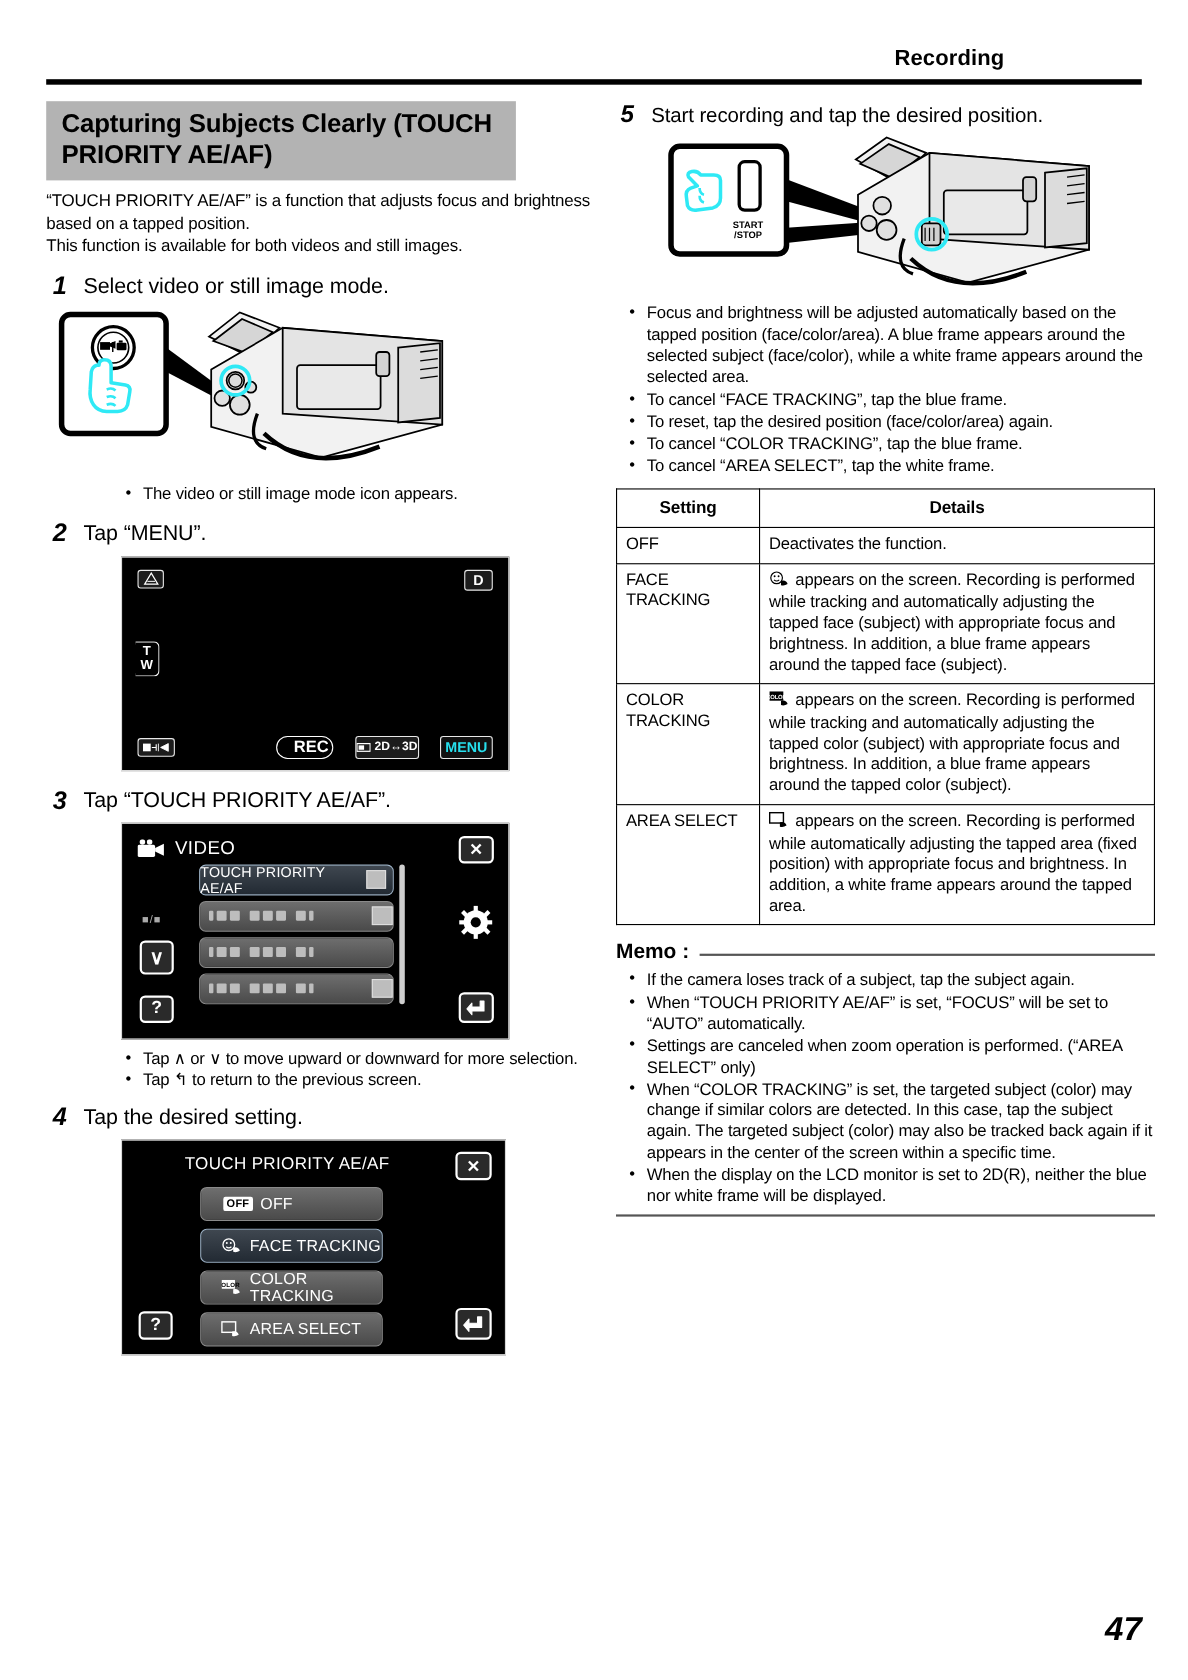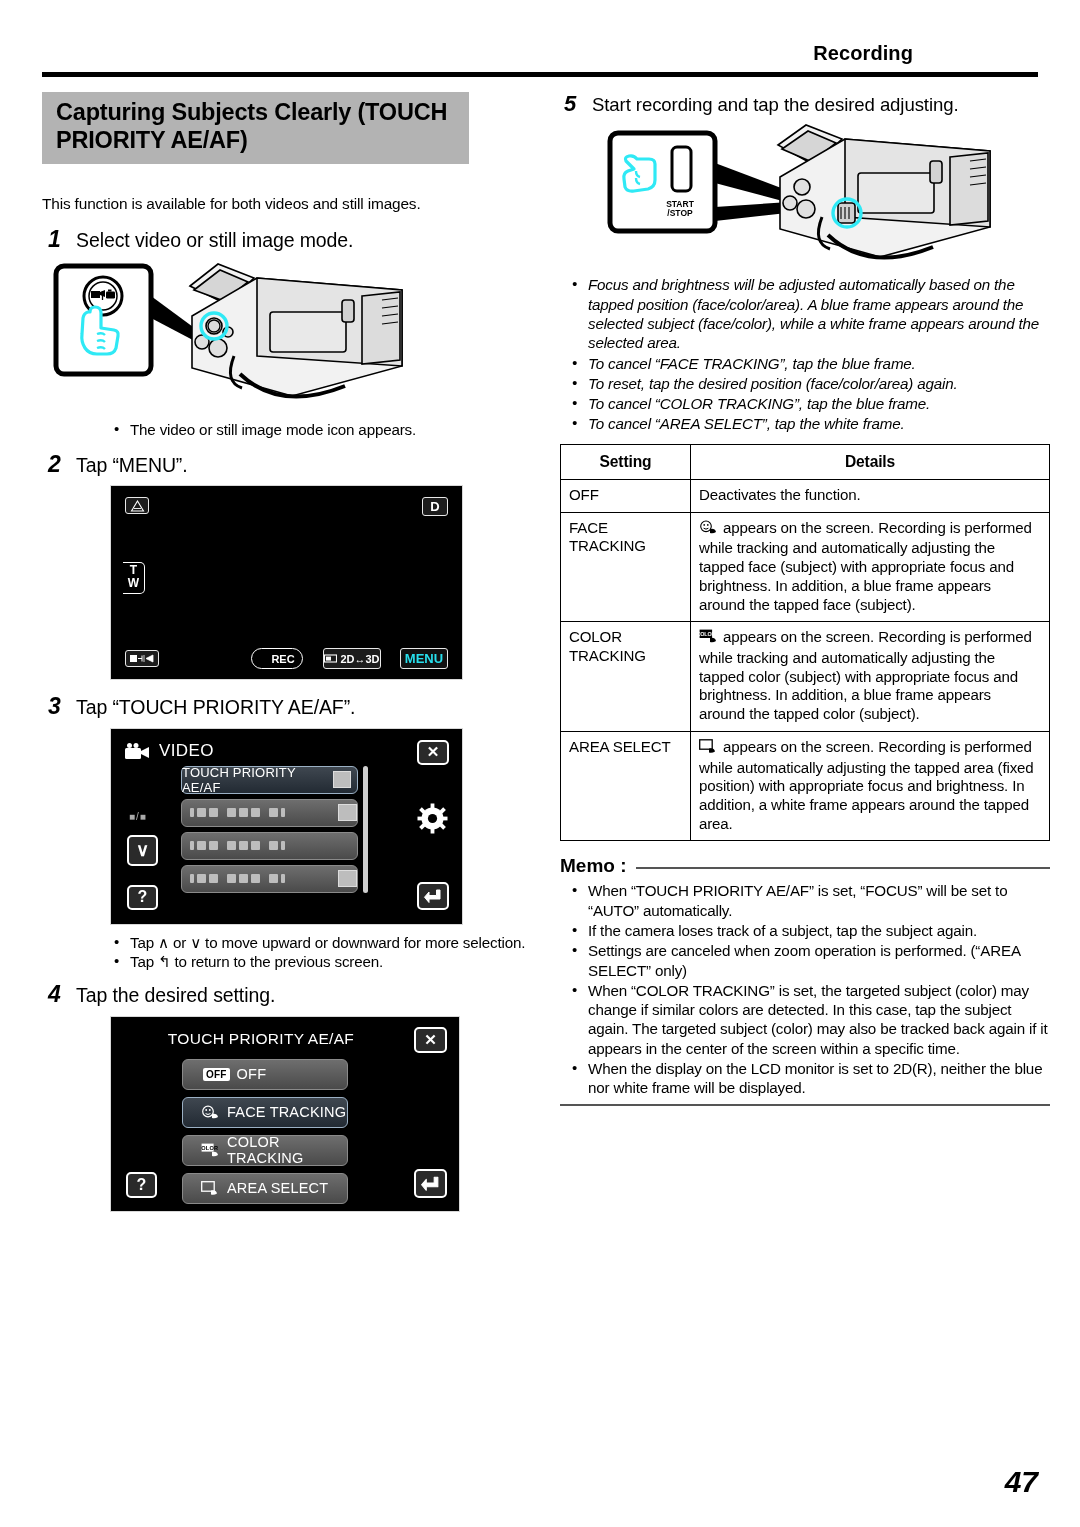--- a/index.html
+++ b/index.html
@@ -166,21 +166,21 @@
 <div id="header">
   <div id="header-title">Recording</div>
   <div id="header-rule"></div>
 </div>
 
 <div id="col-left">
 
   <div id="section-title">Capturing Subjects Clearly (TOUCH PRIORITY AE/AF)</div>
 
   <div class="intro">
-    <br>
+    <span>“TOUCH PRIORITY AE/AF” is a function that adjusts focus and brightness based on a tapped position.</span><br>
     <span>This function is available for both videos and still images.</span>
   </div>
 
   <div class="step">
     <div class="step-num">1</div>
     <div class="step-text">Select video or still image mode.</div>
   </div>
 
   <div class="illus" style="height:168px;margin-top:4px;">
     <svg width="480" height="168" viewBox="0 0 480 168">
@@ -260,21 +260,21 @@
       <div>W</div>
     </div>
 
     <div class="lcd-chip" style="left:14px;bottom:12px;width:34px;height:17px;">
       <svg width="26" height="9" viewBox="0 0 26 9">
           <rect x="1" y="1" width="7" height="7" fill="#fff"></rect>
           <path d="M9 4.5 h4 M13 1.5 l0 6" stroke="#fff" stroke-width="1"></path>
           <path d="M15 1 l0 7 M17 4.5 l7 -3.5 v7 z" fill="#fff" stroke="#fff" stroke-width="0.8"></path>
         </svg>
     </div>
-    <div style="position:absolute;left:140px;bottom:10px;width:52px;height:21px;border:1.6px solid #fff;border-radius:11px;color:#fff;font-size:11px;font-weight:bold;display:flex;align-items:center;justify-content:center;padding-left:12px;">REC</div>
+    <div style="position:absolute;left:140px;bottom:10px;width:52px;height:21px;border:1.6px solid #fff;border-radius:11px;color:#fff;font-size:15px;font-weight:bold;display:flex;align-items:center;justify-content:center;padding-left:12px;">REC</div>
     <div class="lcd-chip" style="left:212px;bottom:10px;width:58px;height:21px;font-size:11px;">
       <svg width="13" height="9" viewBox="0 0 13 9" style="margin-right:3px;">
           <rect x="0.5" y="1" width="12" height="7" fill="none" stroke="#fff" stroke-width="1.1"></rect>
           <rect x="2" y="2.6" width="5" height="4" fill="#fff"></rect>
         </svg>
       <span>2D↔3D</span>
     </div>
     <div class="lcd-chip menu-chip" style="right:14px;bottom:10px;width:48px;height:21px;font-size:13px;">MENU</div>
   </div>
 
@@ -430,21 +430,21 @@
         </svg>
     </div>
   </div>
 
 </div>
 
 <div id="col-right">
 
   <div class="step step-right" style="margin-top:0;">
     <div class="step-num">5</div>
-    <div class="step-text">Start recording and tap the desired adjusting.</div>
+    <div class="step-text">Start recording and tap the desired position.</div>
   </div>
 
   <div class="illus" style="height:152px;margin-top:6px;">
     <svg width="490" height="152" viewBox="0 0 490 152">
 
       <rect x="50" y="12" width="105" height="98" rx="8" fill="#fff" stroke="#000" stroke-width="5"></rect>
 
       <path d="M155 42 L245 76 L245 86 L155 62 Z" fill="#000"></path>
       <path d="M155 86 L245 80 L245 90 L155 100 Z" fill="#000"></path>
 
@@ -473,21 +473,21 @@
         <circle cx="246" cy="88" r="9" fill="#e0e0e0"></circle>
         <rect x="370" y="40" width="12" height="22" rx="3" fill="#d2d2d2"></rect>
 
         <rect x="278" y="82" width="17" height="20" rx="3" fill="#d0d0d0"></rect>
         <path d="M281 86 l0 12 M285 86 l0 12 M289 86 l0 12" stroke-width="1.1"></path>
       </g>
       <circle cx="287" cy="92" r="14" fill="none" stroke="#2fe9f5" stroke-width="3.4"></circle>
     </svg>
   </div>
 
-  <ul class="bullets" style="margin-top:2px;margin-left:8px;font-style:italic;">
+  <ul class="bullets" style="margin-top:2px;margin-left:8px;">
     <li>Focus and brightness will be adjusted automatically based on the tapped position (face/color/area). A blue frame appears around the selected subject (face/color), while a white frame appears around the selected area.</li>
     <li>To cancel “FACE TRACKING”, tap the blue frame.</li>
     <li>To reset, tap the desired position (face/color/area) again.</li>
     <li>To cancel “COLOR TRACKING”, tap the blue frame.</li>
     <li>To cancel “AREA SELECT”, tap the white frame.</li>
   </ul>
 
   <table class="settings">
     <colgroup>
         <col class="c1">
@@ -545,22 +545,22 @@
         </td>
       </tr>
     </tbody>
   </table>
 
   <div id="memo-head">
     <div id="memo-label">Memo :</div>
     <div id="memo-line"></div>
   </div>
   <ul class="bullets" style="margin-top:4px;margin-left:8px;">
+    <li>If the camera loses track of a subject, tap the subject again.</li>
     <li>When “TOUCH PRIORITY AE/AF” is set, “FOCUS” will be set to “AUTO” automatically.</li>
-    <li>If the camera loses track of a subject, tap the subject again.</li>
     <li>Settings are canceled when zoom operation is performed. (“AREA SELECT” only)</li>
     <li>When “COLOR TRACKING” is set, the targeted subject (color) may change if similar colors are detected. In this case, tap the subject again. The targeted subject (color) may also be tracked back again if it appears in the center of the screen within a specific time.</li>
     <li>When the display on the LCD monitor is set to 2D(R), neither the blue nor white frame will be displayed.</li>
   </ul>
   <div id="memo-bottom-rule"></div>
 
 </div>
 
 <div id="page-number">47</div>
 

